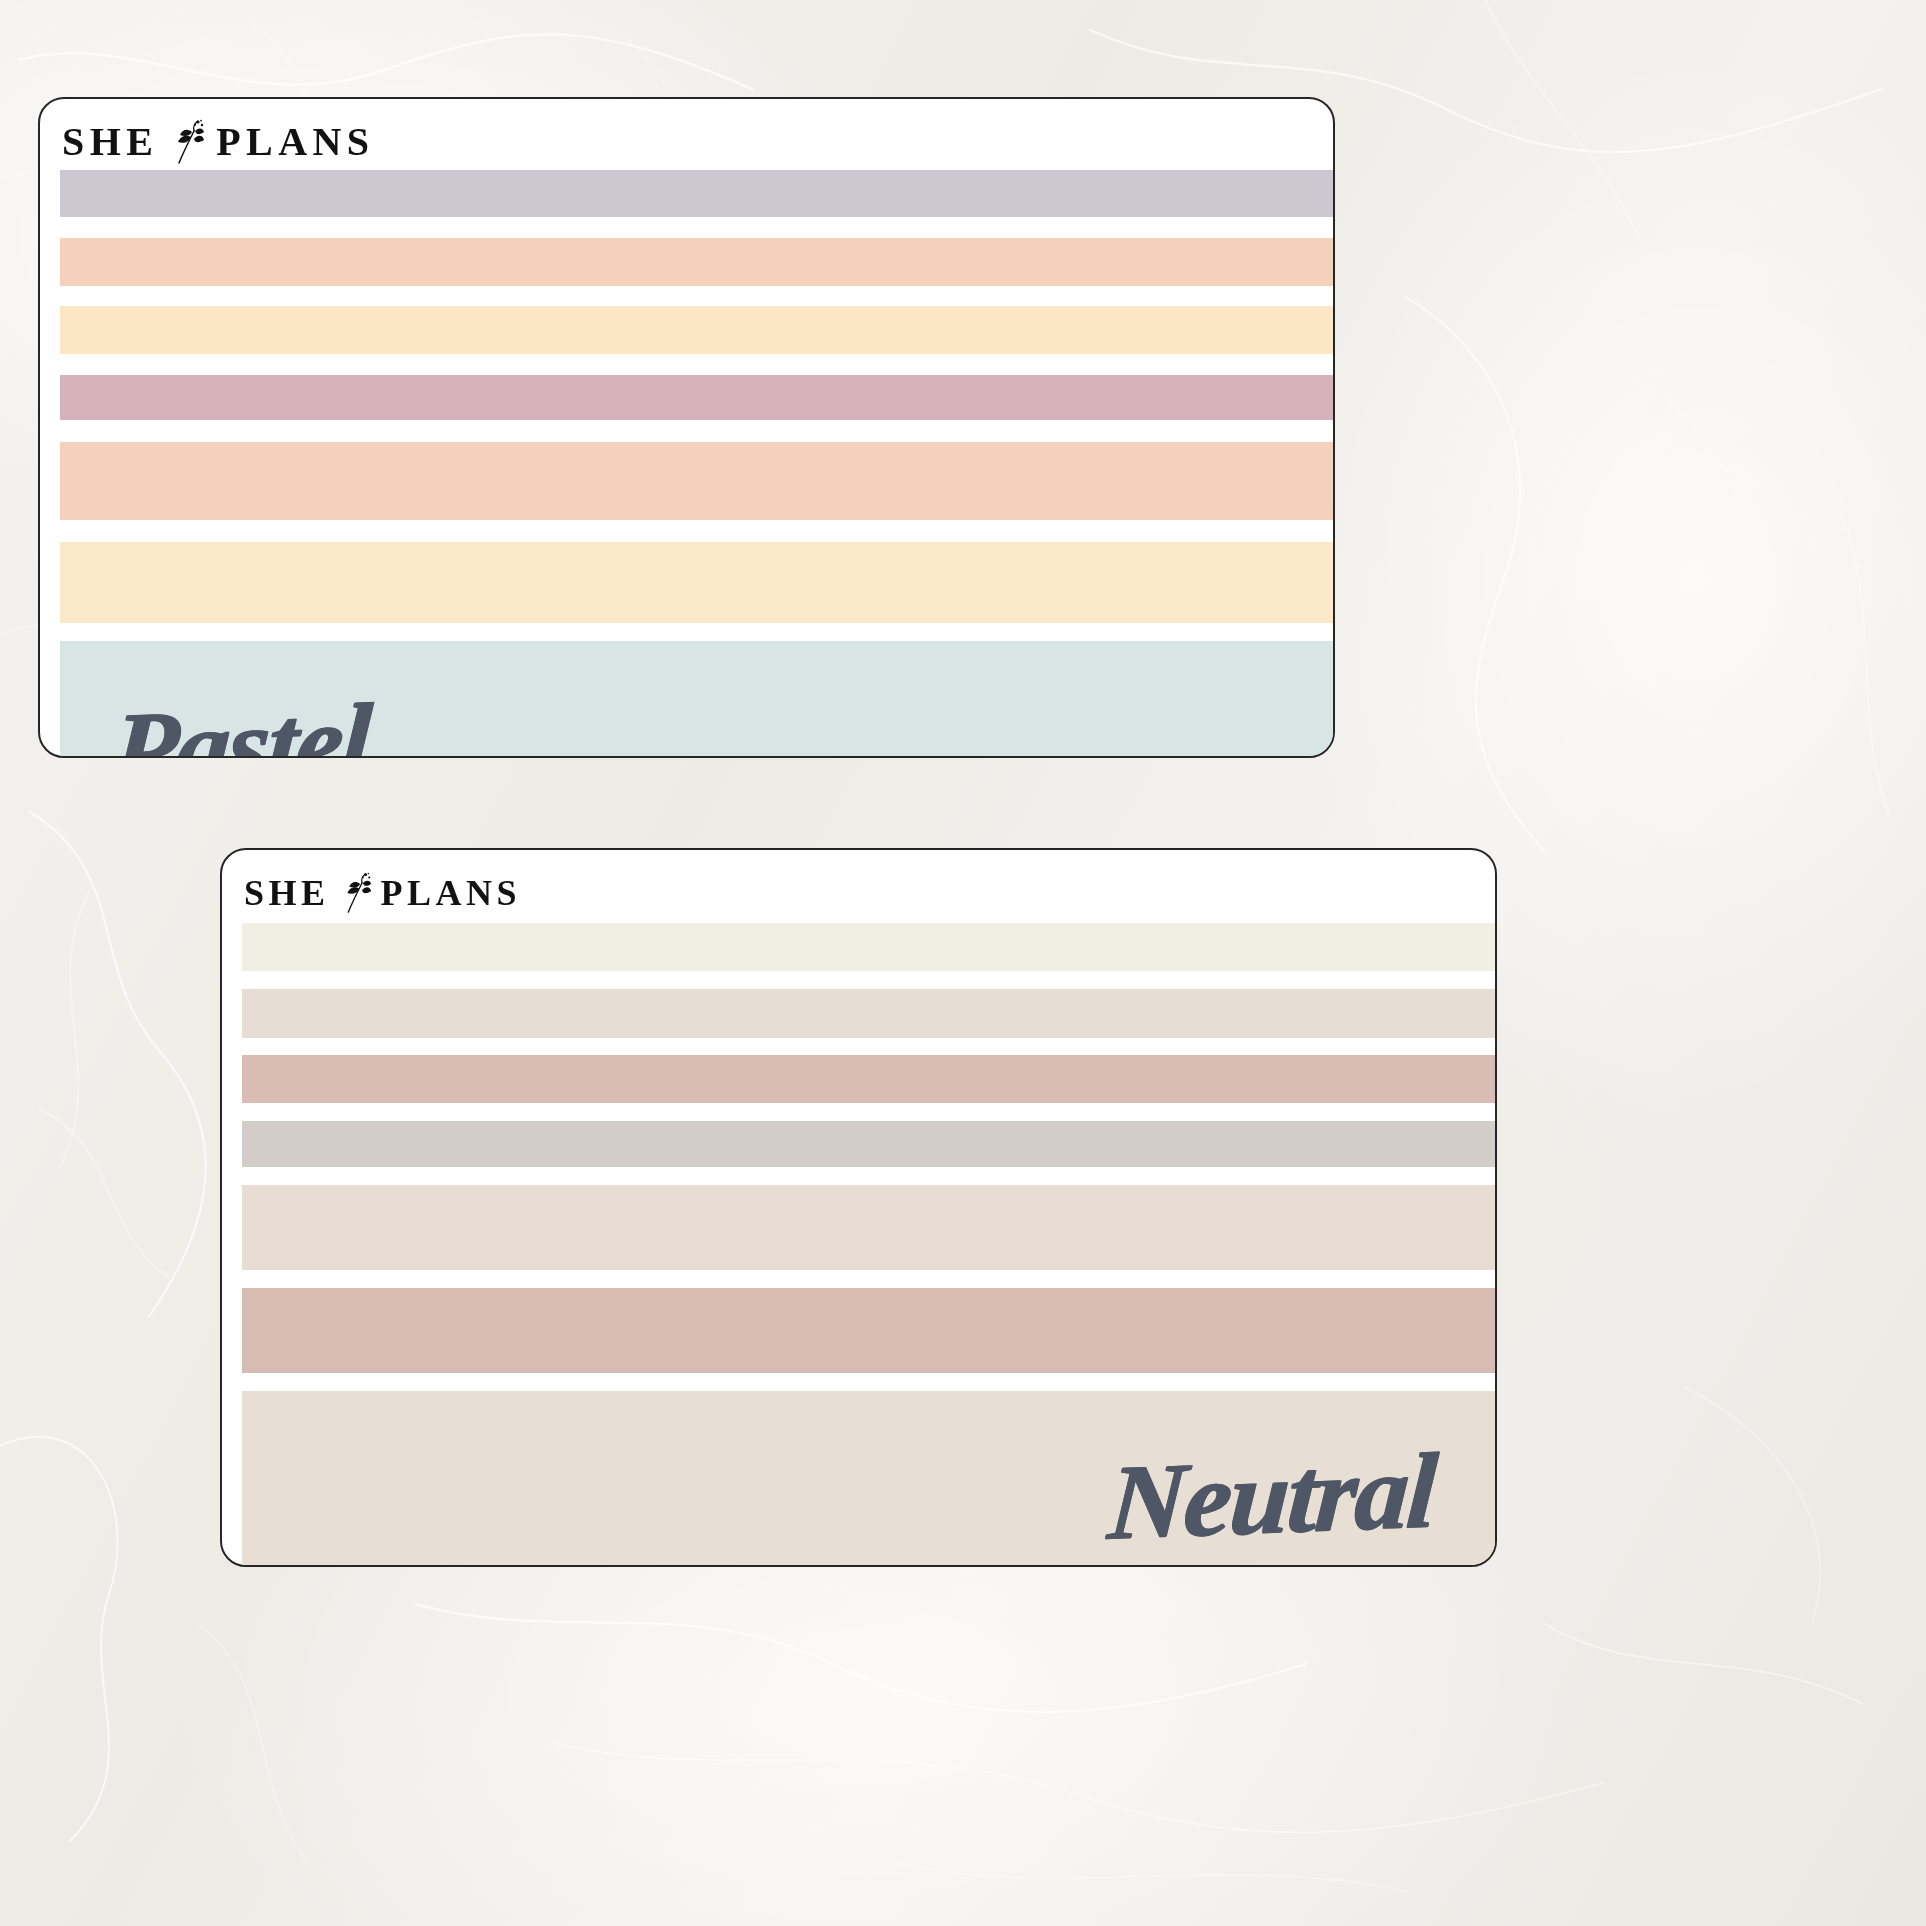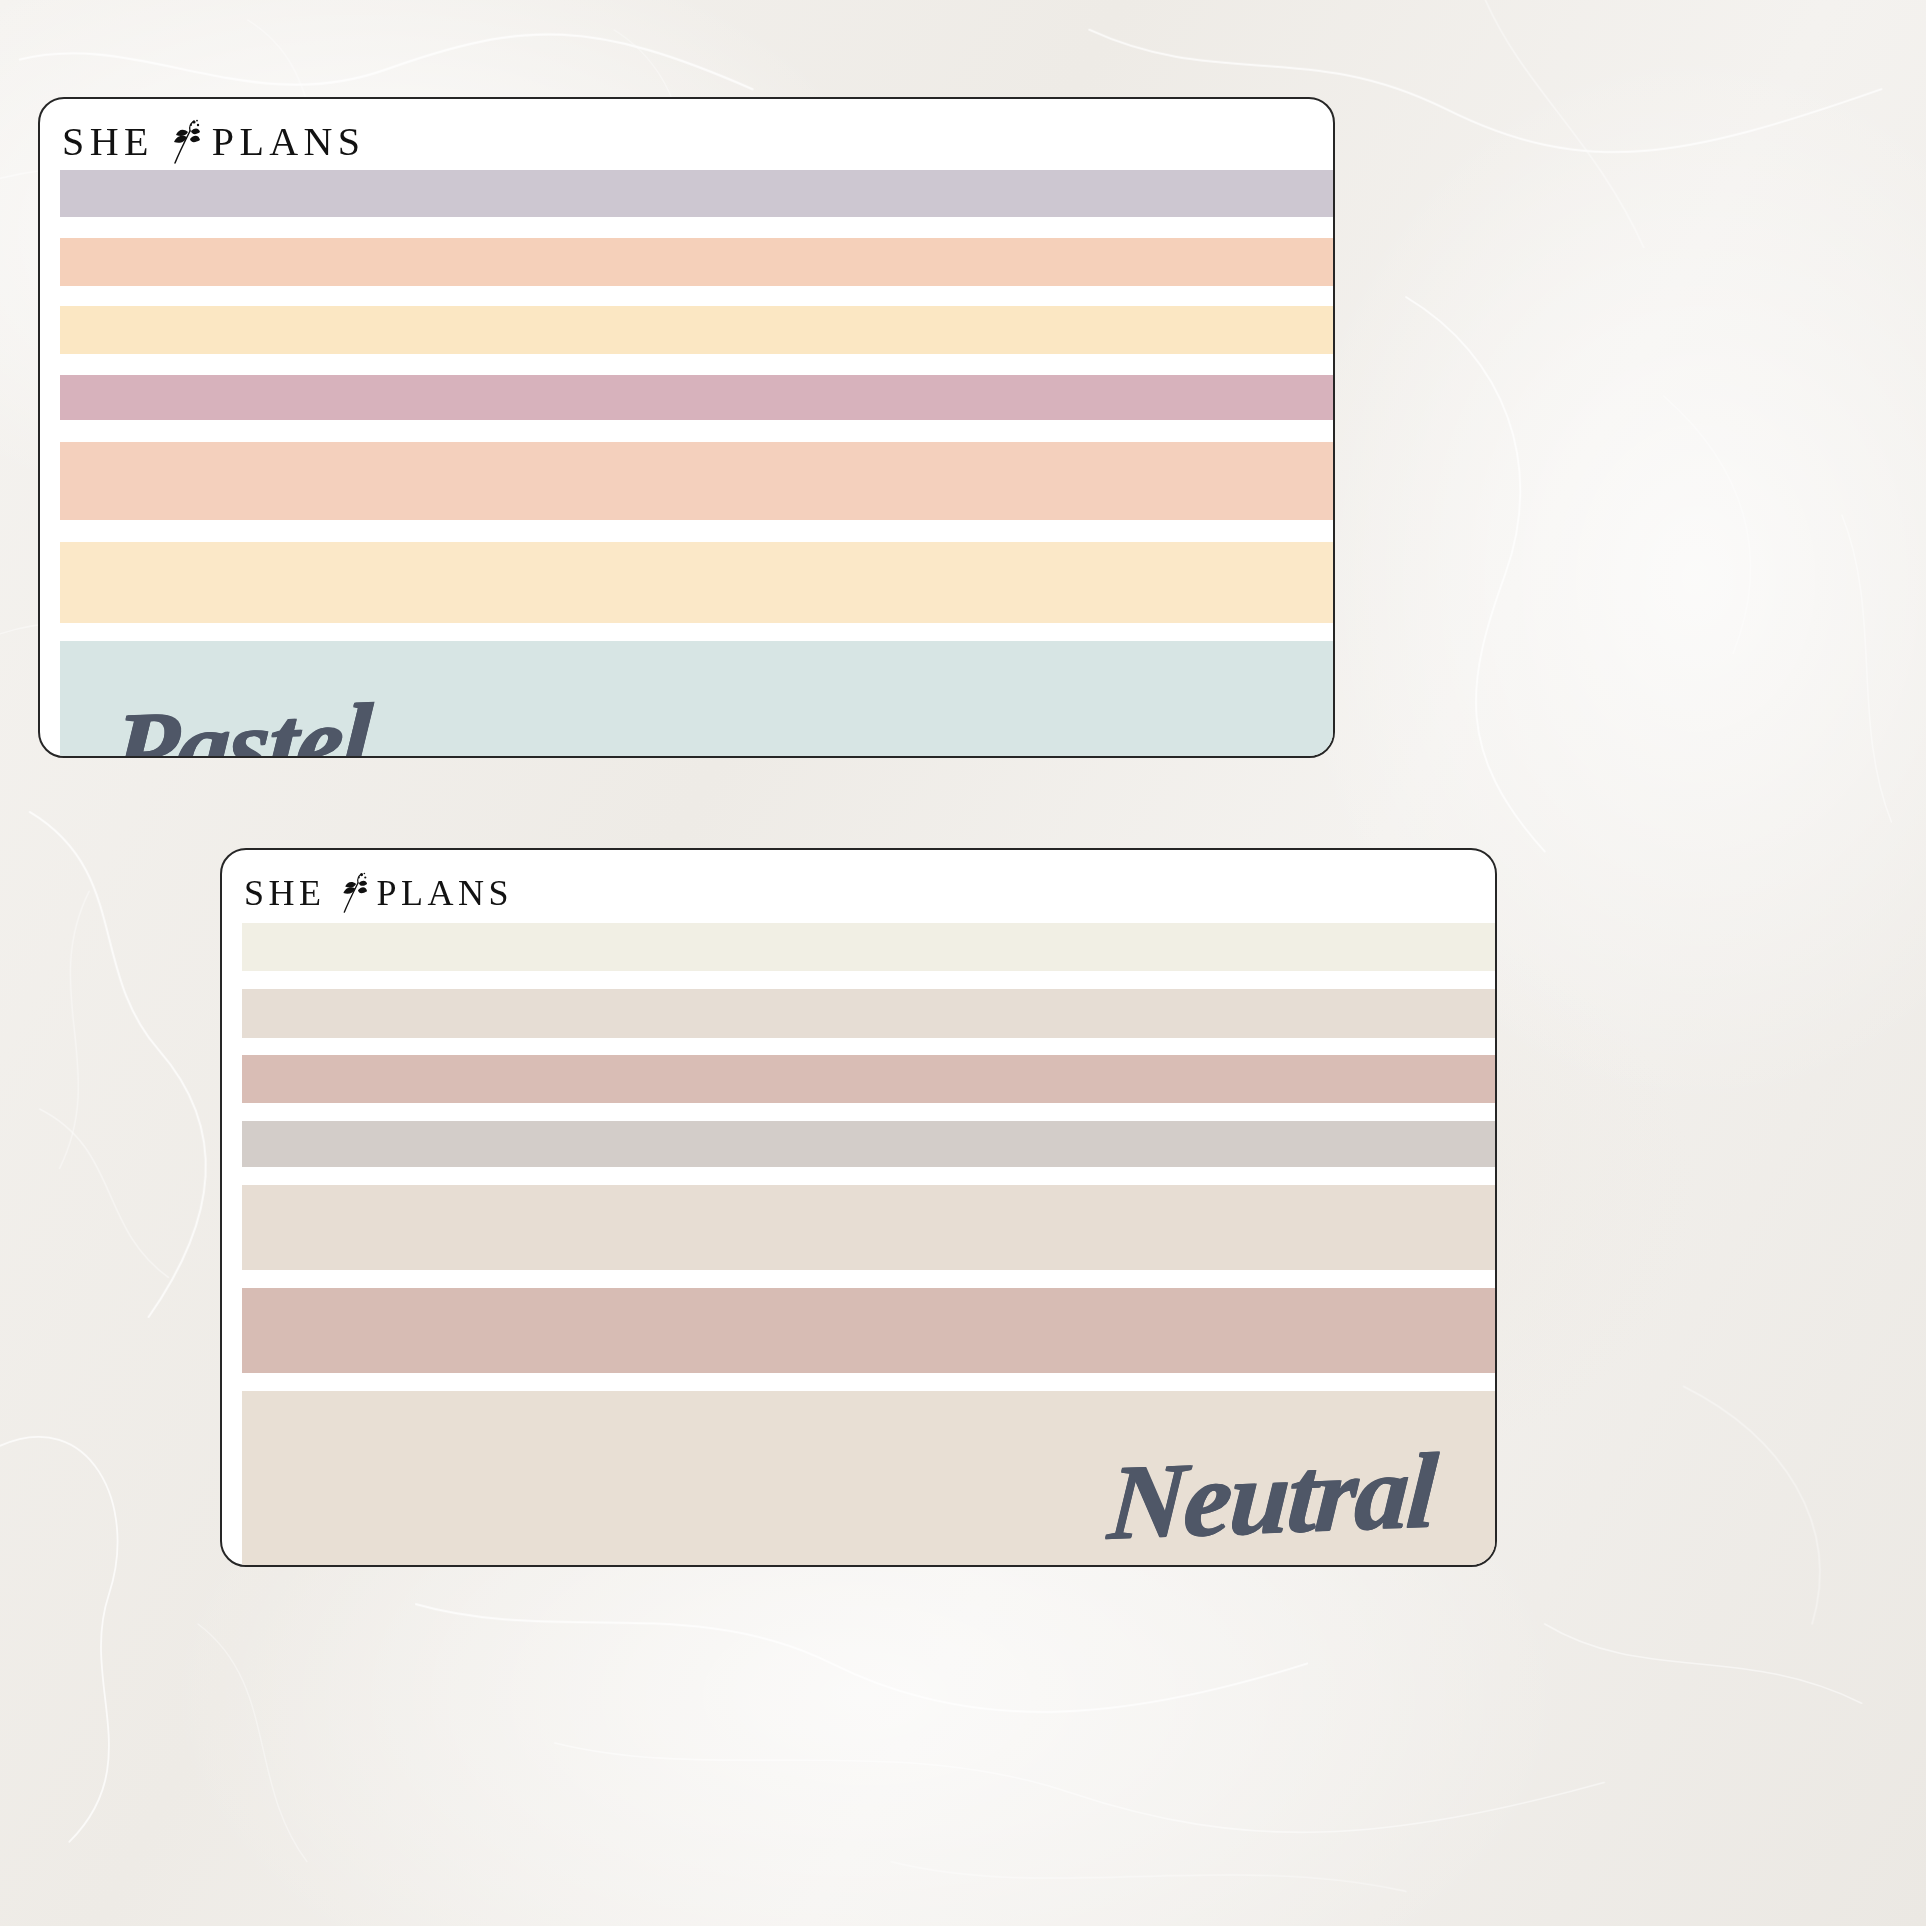--- a/index.html
+++ b/index.html
@@ -66,21 +66,21 @@
   }
   #card-pastel .brand { left: 22px; top: 20px; }
   #card-neutral .brand { left: 22px; top: 22px; }
 
   .brand-word {
     font-family: "Liberation Serif", serif;
     font-size: 40px;
     letter-spacing: 5.4px;
     color: #121212;
     line-height: 1;
-    font-weight: 400;
+    font-weight: 700;
   }
   #card-neutral .brand-word { font-size: 36px; letter-spacing: 4.5px; }
 
   .brand-sprig {
     display: inline-block;
     margin: 0 11px 0 13px;
     line-height: 0;
   }
   #card-neutral .brand-sprig { margin: 0 9px 0 11px; }
 

